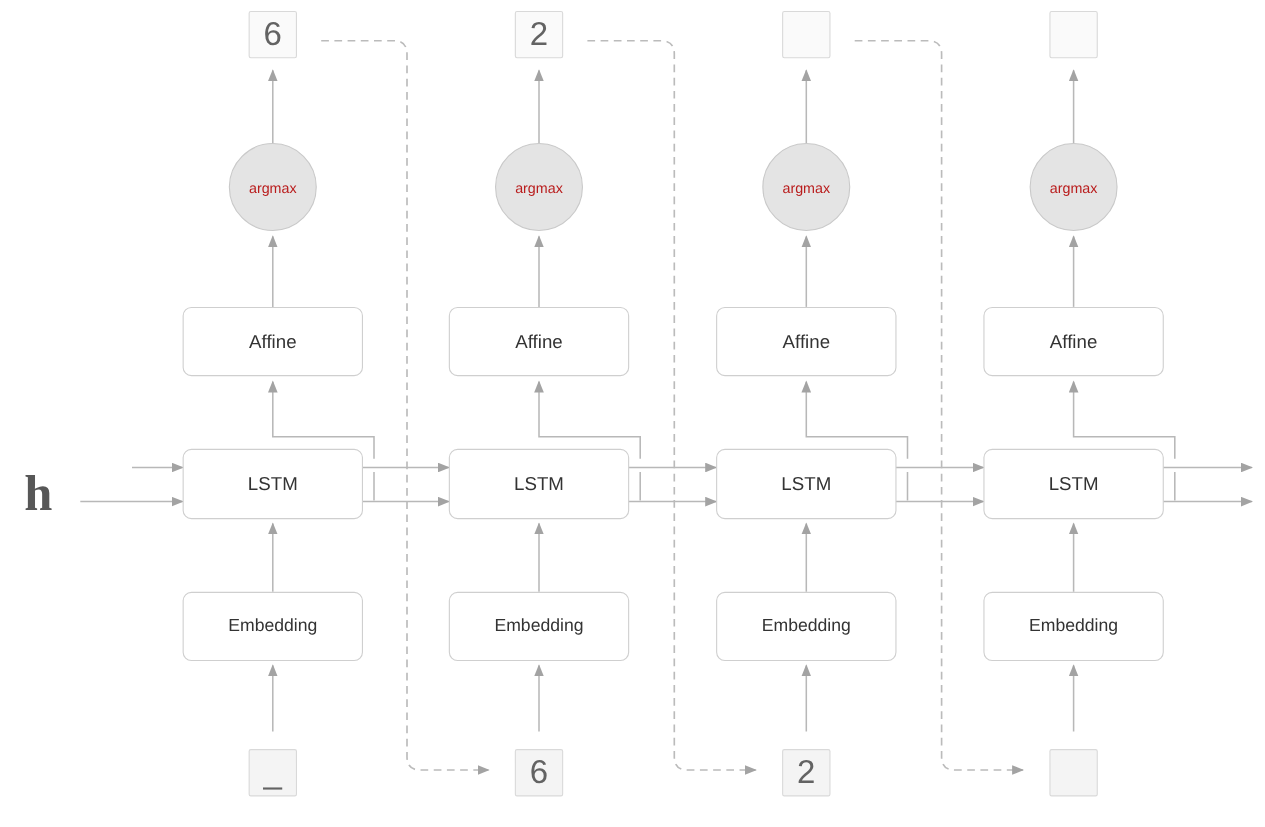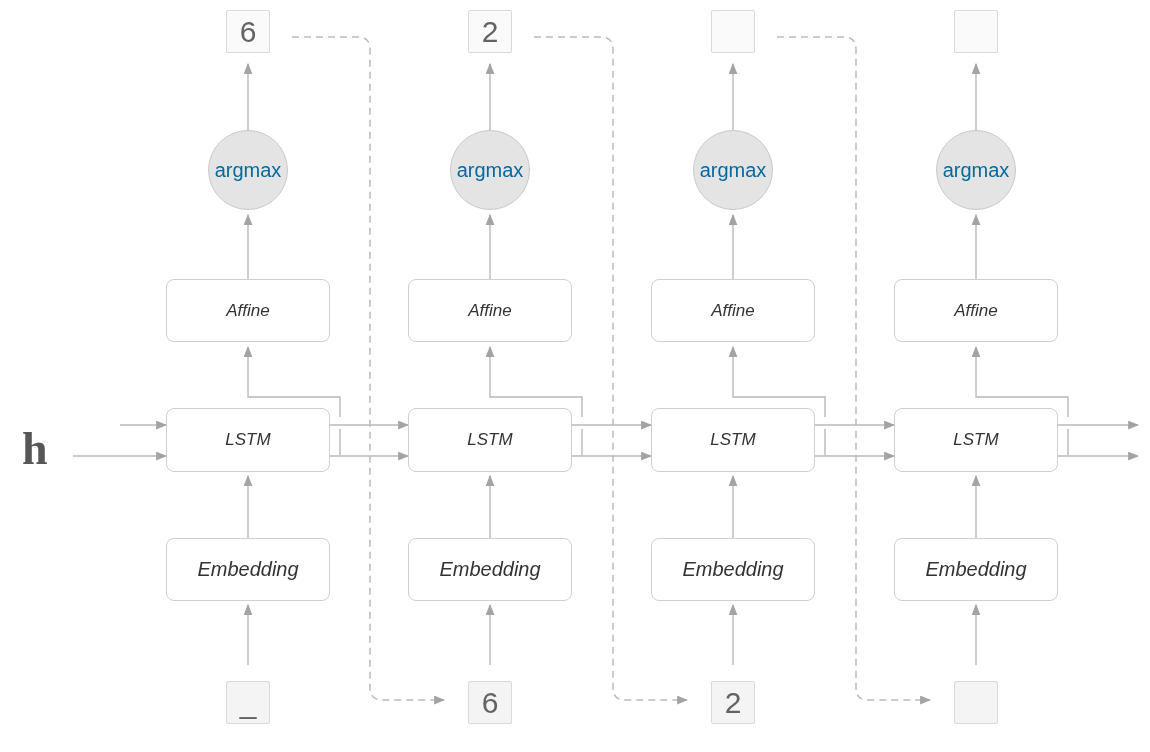--- a/index.html
+++ b/index.html
@@ -18,30 +18,30 @@
     background:#f9f9f9;border:1px solid #d9d9d9;border-radius:2px;
     font-size:30px;color:#636363;
     left:calc(var(--cx) - 22px);
   }
   .token-box.top{top:10px;background:#fafafa;}
   .token-box.bottom{top:681px;background:#f4f4f4;}
   .circle{
     left:calc(var(--cx) - 40px);top:130px;
     width:80px;height:80px;border-radius:50%;
     background:#e4e4e4;border:1.3px solid #c9c9c9;
-    font-size:20px;color:#0369a1;
+    font-size:13px;color:#b91c1c;
   }
   .box{
     left:calc(var(--cx) - 82px);width:164px;
     background:#ffffff;border:1.3px solid #cfcfcf;border-radius:8px;
-    font-size:17px;color:#333;font-style:italic;
+    font-size:17px;color:#333;
   }
   .affine{top:279px;height:63px;}
   .lstm{top:408px;height:64px;align-items:center;}
-  .embedding{top:538px;height:63px;font-size:20px;}
+  .embedding{top:538px;height:63px;font-size:16px;}
   .h-label{
     position:absolute;left:22px;top:426px;line-height:1;
     font-family:"Liberation Serif",serif;font-weight:bold;
     font-size:46px;color:#575757;
   }
 </style>
 </head>
 <body>
 
 <div id="stage">

